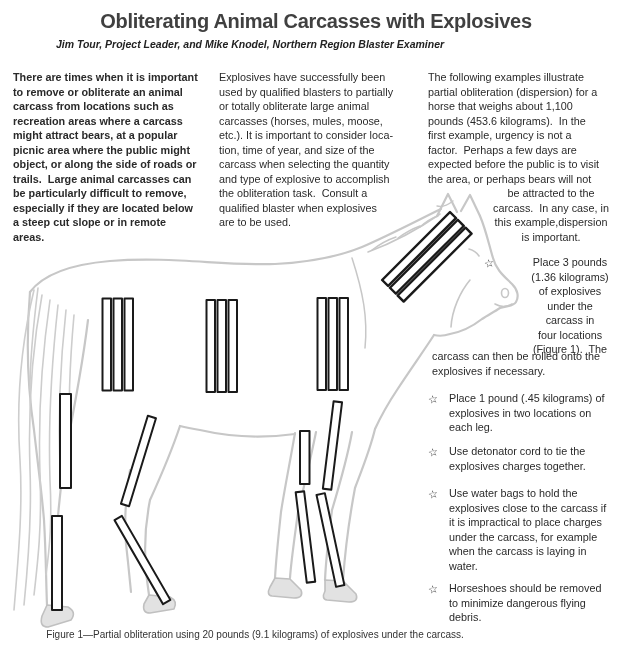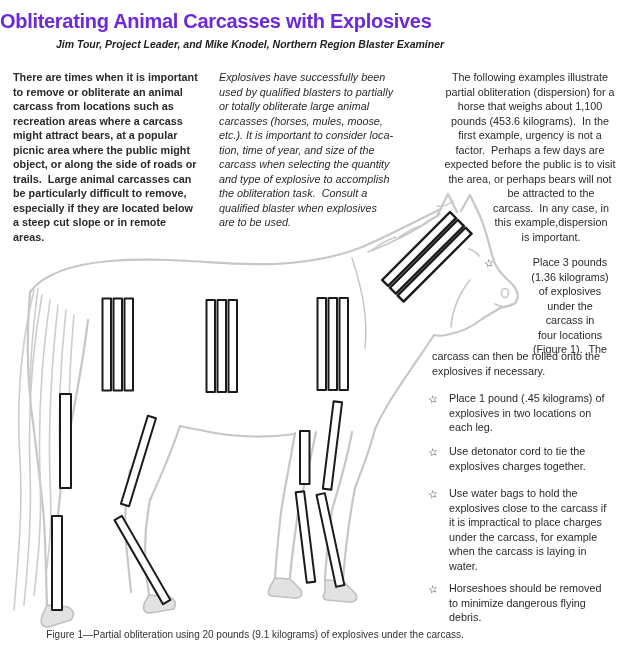--- a/index.html
+++ b/index.html
@@ -4,22 +4,22 @@
 <style>
   html,body{margin:0;padding:0;}
   body{
     width:632px;height:647px;position:relative;overflow:hidden;
     background:#ffffff;
     font-family:"Liberation Sans","DejaVu Sans",sans-serif;
     color:#2a2a2a;
   }
   .abs{position:absolute;}
   .title{
-    top:10px;left:0;width:632px;
-    font-size:20px;font-weight:bold;color:#6d28d9;letter-spacing:-0.3px;
+    top:10px;left:0;width:632px;text-align:center;
+    font-size:20px;font-weight:bold;color:#404040;letter-spacing:-0.3px;
   }
   .byline{
     top:38px;left:0;width:500px;text-align:center;
     font-size:10.5px;font-weight:bold;font-style:italic;color:#222;
   }
   .col{
     top:70px;font-size:10.8px;line-height:14.5px;
     white-space:pre-wrap;
   }
   .lines{white-space:pre-wrap;font-size:10.8px;line-height:14.5px;}
@@ -149,33 +149,33 @@
 recreation areas where a carcass
 might attract bears, at a popular
 picnic area where the public might
 object, or along the side of roads or
 trails.  Large animal carcasses can
 be particularly difficult to remove,
 especially if they are located below
 a steep cut slope or in remote
 areas.</div>
 
-<div class="abs col" style="left:219px;width:212px;font-style:italic;">Explosives have successfully been
+<div class="abs col" style="left:219px;width:212px;">Explosives have successfully been
 used by qualified blasters to partially
 or totally obliterate large animal
 carcasses (horses, mules, moose,
 etc.). It is important to consider loca-
 tion, time of year, and size of the
 carcass when selecting the quantity
 and type of explosive to accomplish
 the obliteration task.  Consult a
 qualified blaster when explosives
 are to be used.</div>
 
-<div class="abs col" style="left:428px;width:204px;text-align:center;">The following examples illustrate
+<div class="abs col" style="left:428px;width:204px;">The following examples illustrate
 partial obliteration (dispersion) for a
 horse that weighs about 1,100
 pounds (453.6 kilograms).  In the
 first example, urgency is not a
 factor.  Perhaps a few days are
 expected before the public is to visit
 the area, or perhaps bears will not</div>
 
 <div class="abs lines center" style="left:470px;top:186px;width:162px;">be attracted to the
 carcass.  In any case, in

